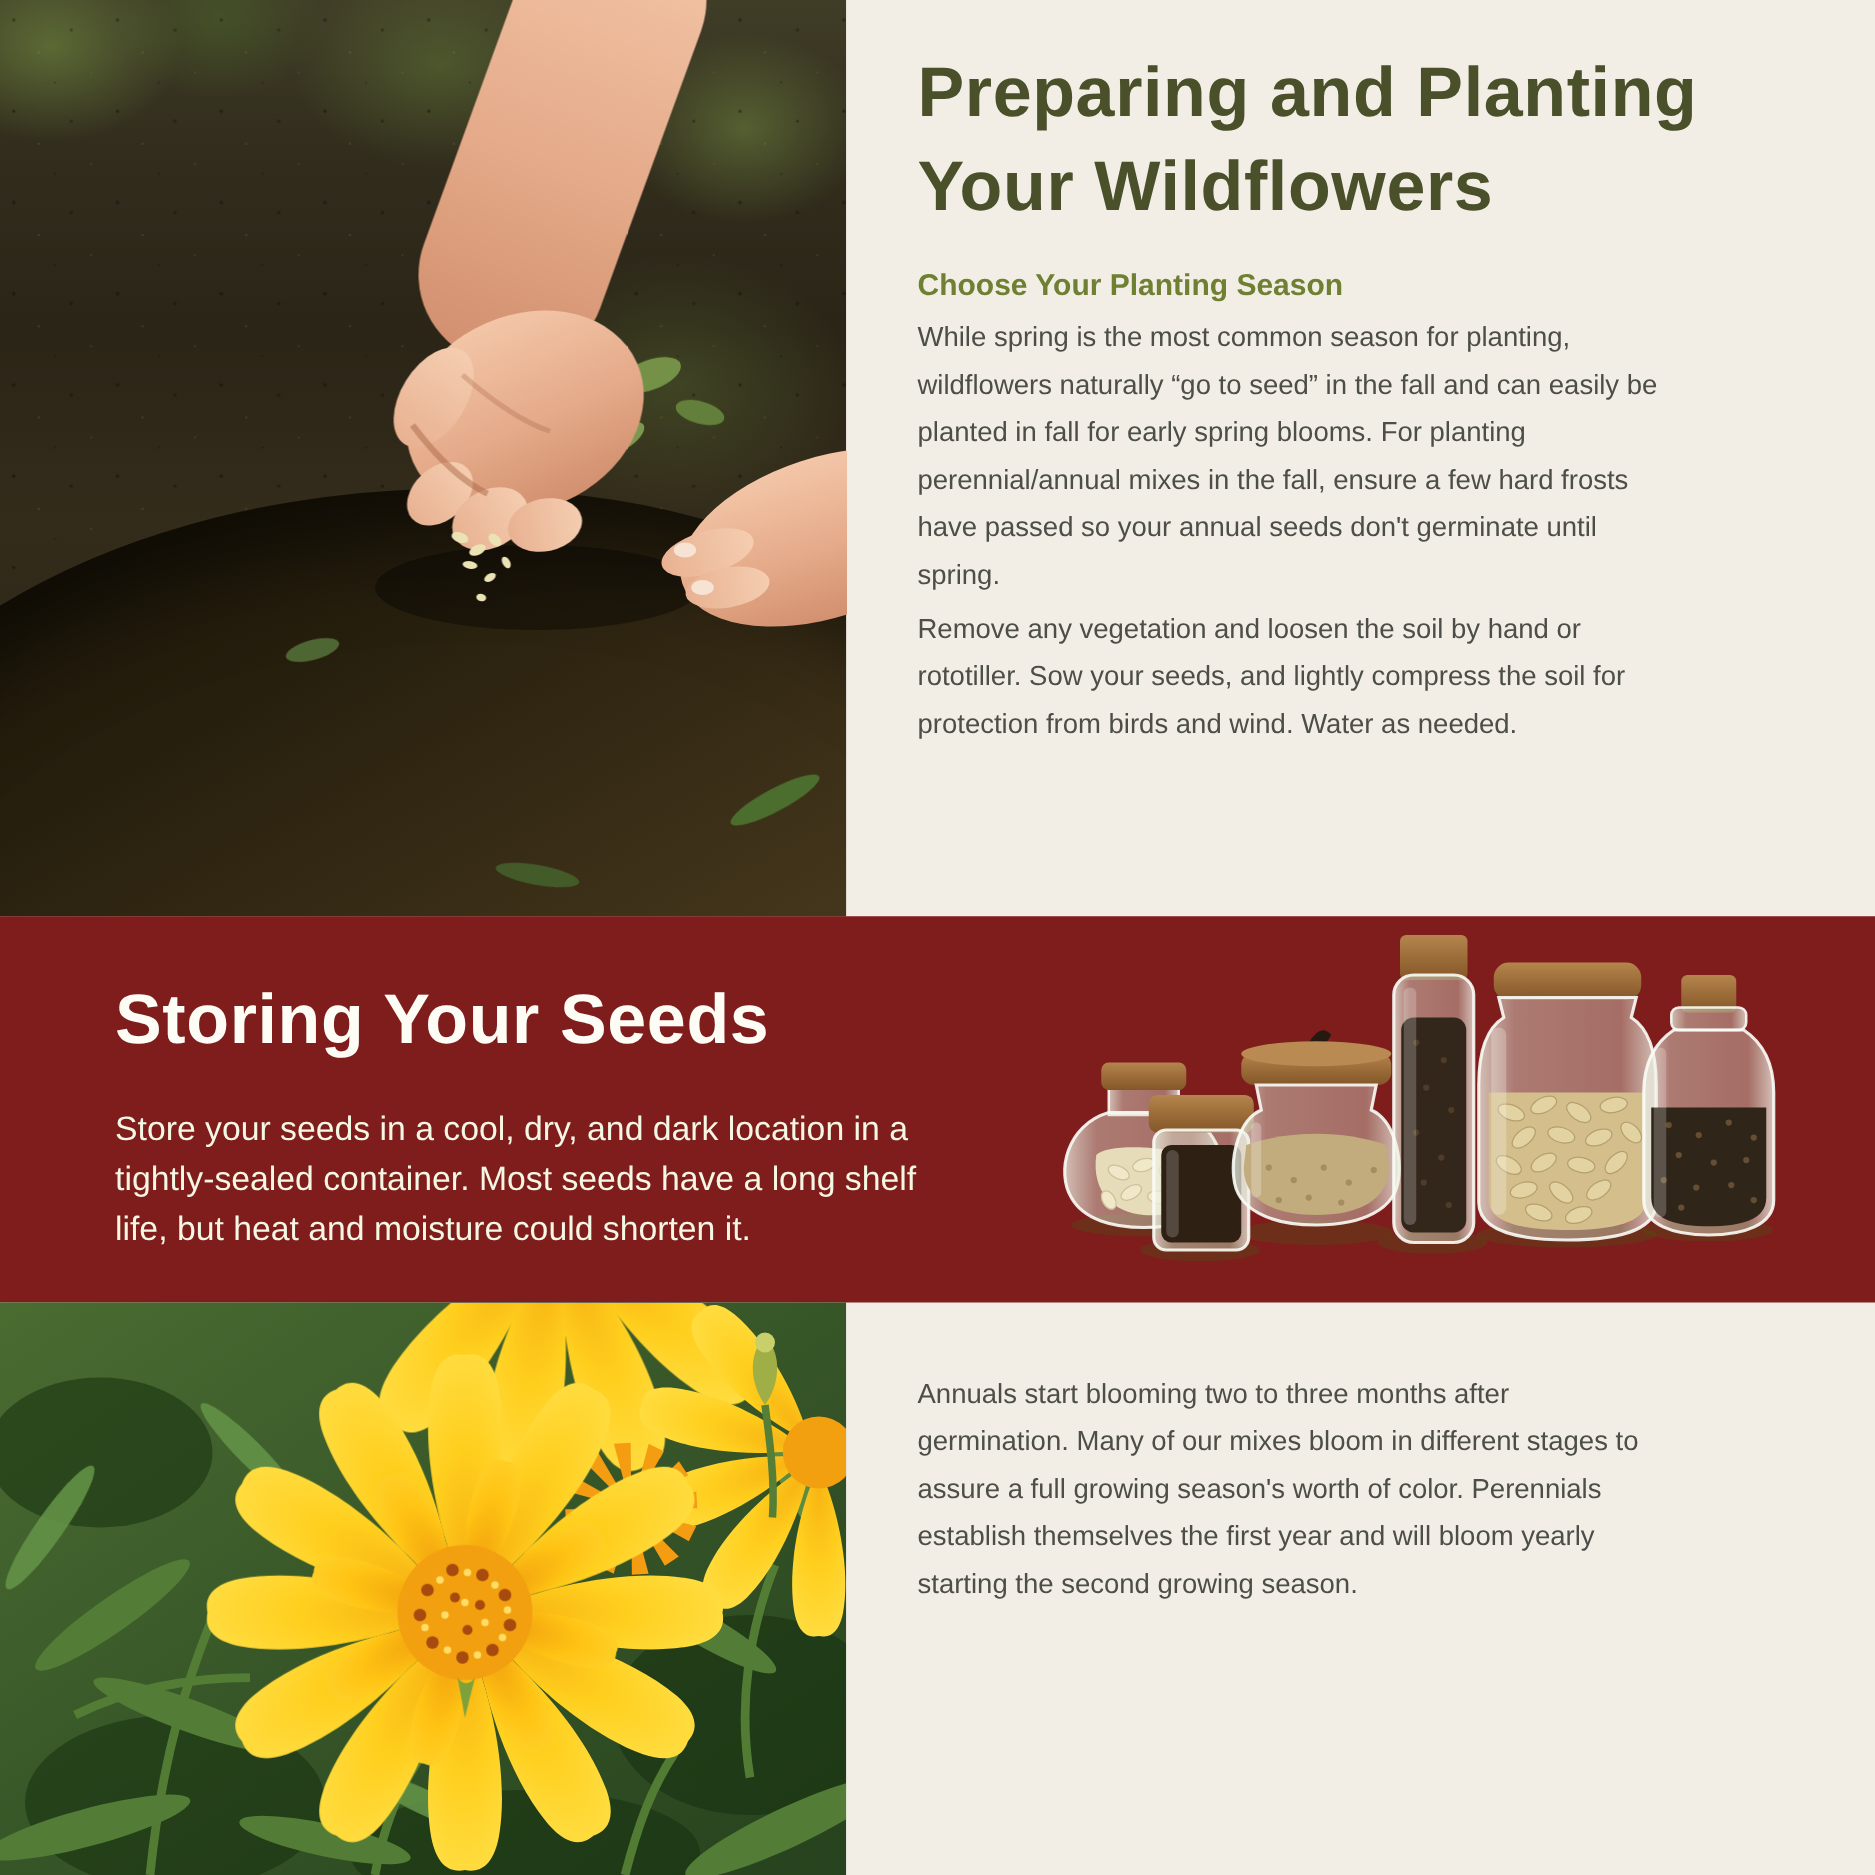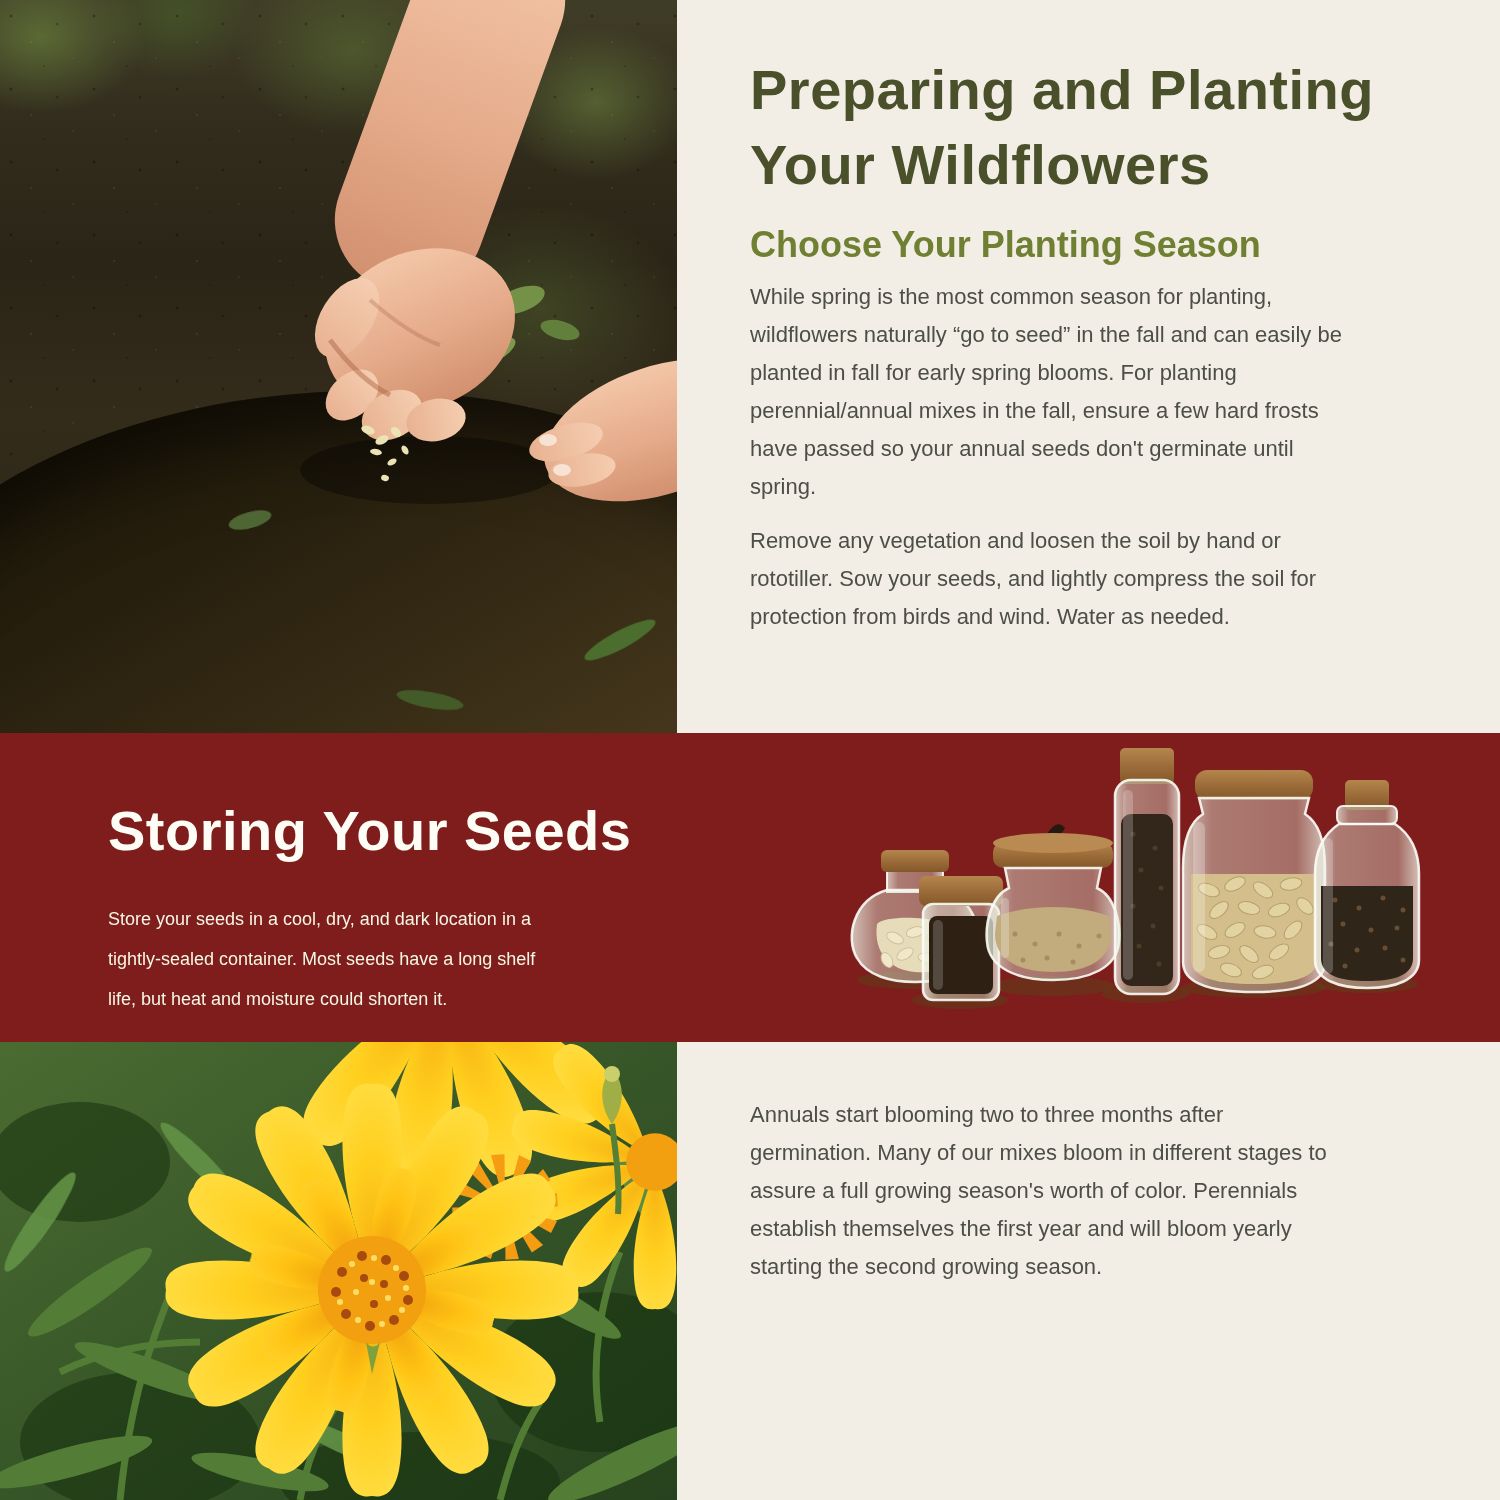--- a/index.html
+++ b/index.html
@@ -35,33 +35,33 @@
   .soil-photo svg{z-index:2;}
 
   .flower-photo{left:0;top:1042px;width:677px;height:458px;background:linear-gradient(140deg,#47682f 0%,#35542a 45%,#24401d 100%);}
 
   
   .panel{position:absolute;background:#f2eee6;}
   .panel-top{left:677px;top:0;width:823px;height:733px;}
   .panel-bottom{left:677px;top:1042px;width:823px;height:458px;}
 
   .panel-inner{position:absolute;left:57px;right:36px;}
-  h1,h2,h3,p{margin:16px;white-space:pre-line;}
+  h1,h2,h3,p{margin:0;white-space:pre-line;}
   .big-title{font-size:56px;line-height:75px;font-weight:bold;color:#49502a;letter-spacing:.5px;}
-  .sub-head{font-size:36px;line-height:34px;font-weight:bold;color:#6f8033;margin-top:26px;}
+  .sub-head{font-size:24px;line-height:34px;font-weight:bold;color:#6f8033;margin-top:26px;}
   .body-text{font-size:22px;line-height:38px;color:#4c4e47;margin-top:5px;}
 
   .top-inner{top:36px;}
   .bottom-inner{top:28px;}
 
   
   .band{position:absolute;left:0;top:733px;width:1500px;height:309px;background:#7f1d1d;}
   .band-text{position:absolute;left:92px;top:50px;width:660px;}
   .band-title{font-size:56px;line-height:64px;font-weight:bold;color:#fdfdf6;letter-spacing:.5px;}
-  .band-body{font-size:18px;line-height:40px;color:#f4f7e3;margin-top:36px;}
+  .band-body{font-size:27px;line-height:40px;color:#f4f7e3;margin-top:36px;}
   .jars{position:absolute;left:815px;top:5px;width:640px;height:280px;}
 </style>
 </head>
 <body>
 
 <div class="canvas">
 
   <div class="photo soil-photo">
     <svg width="677" height="733" viewBox="0 0 677 733">
       <defs>

